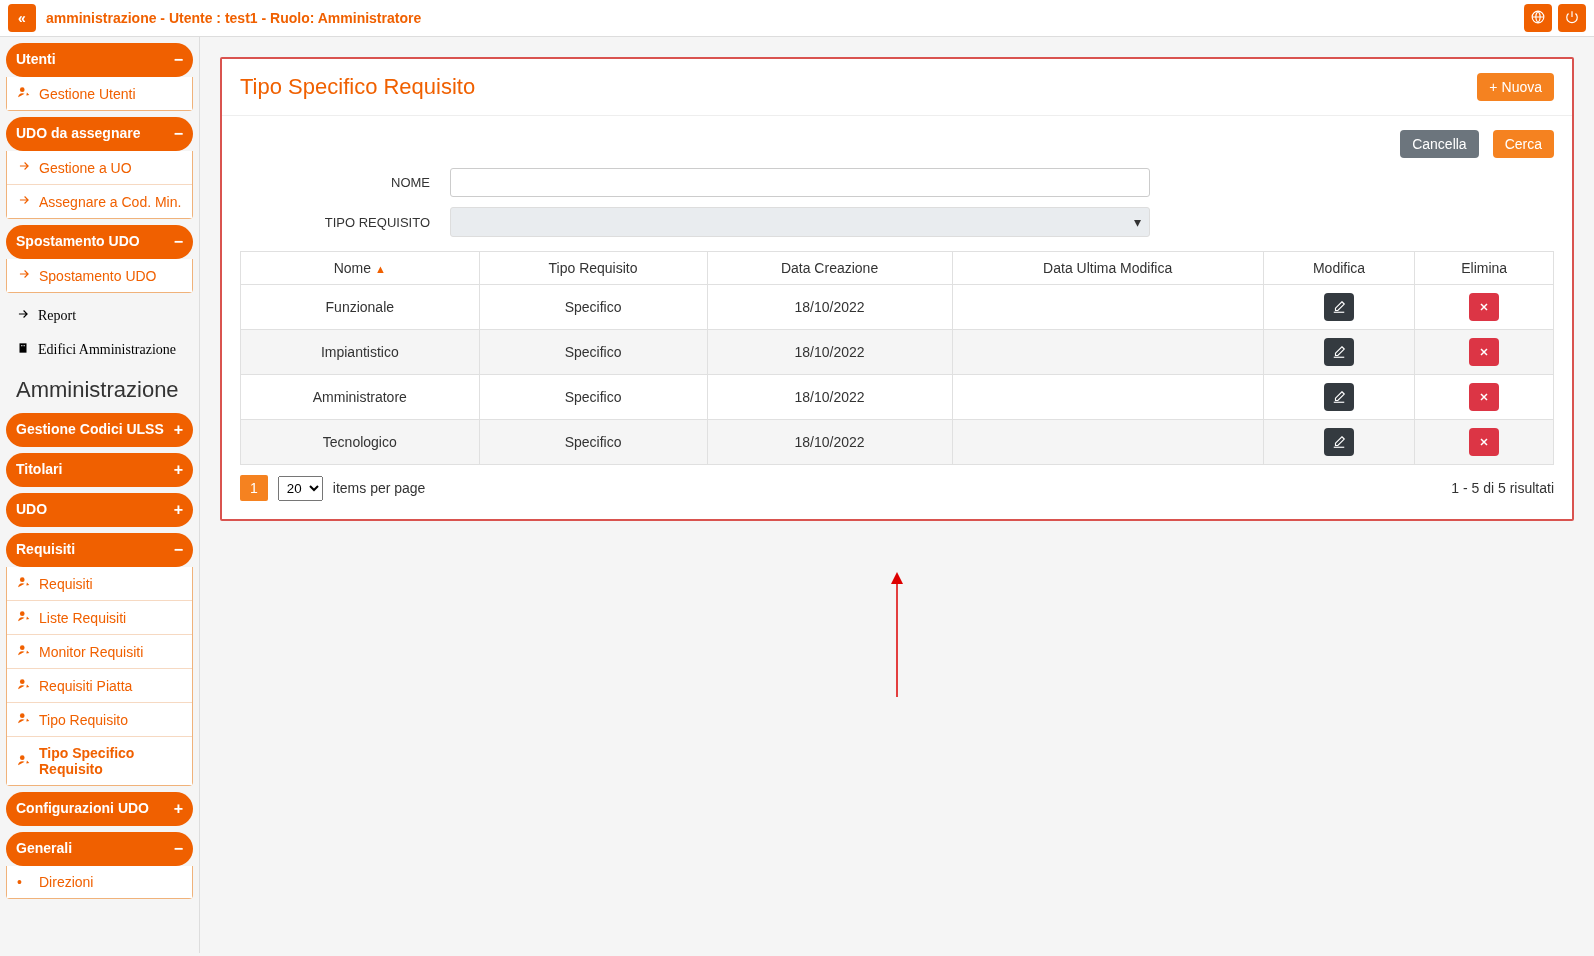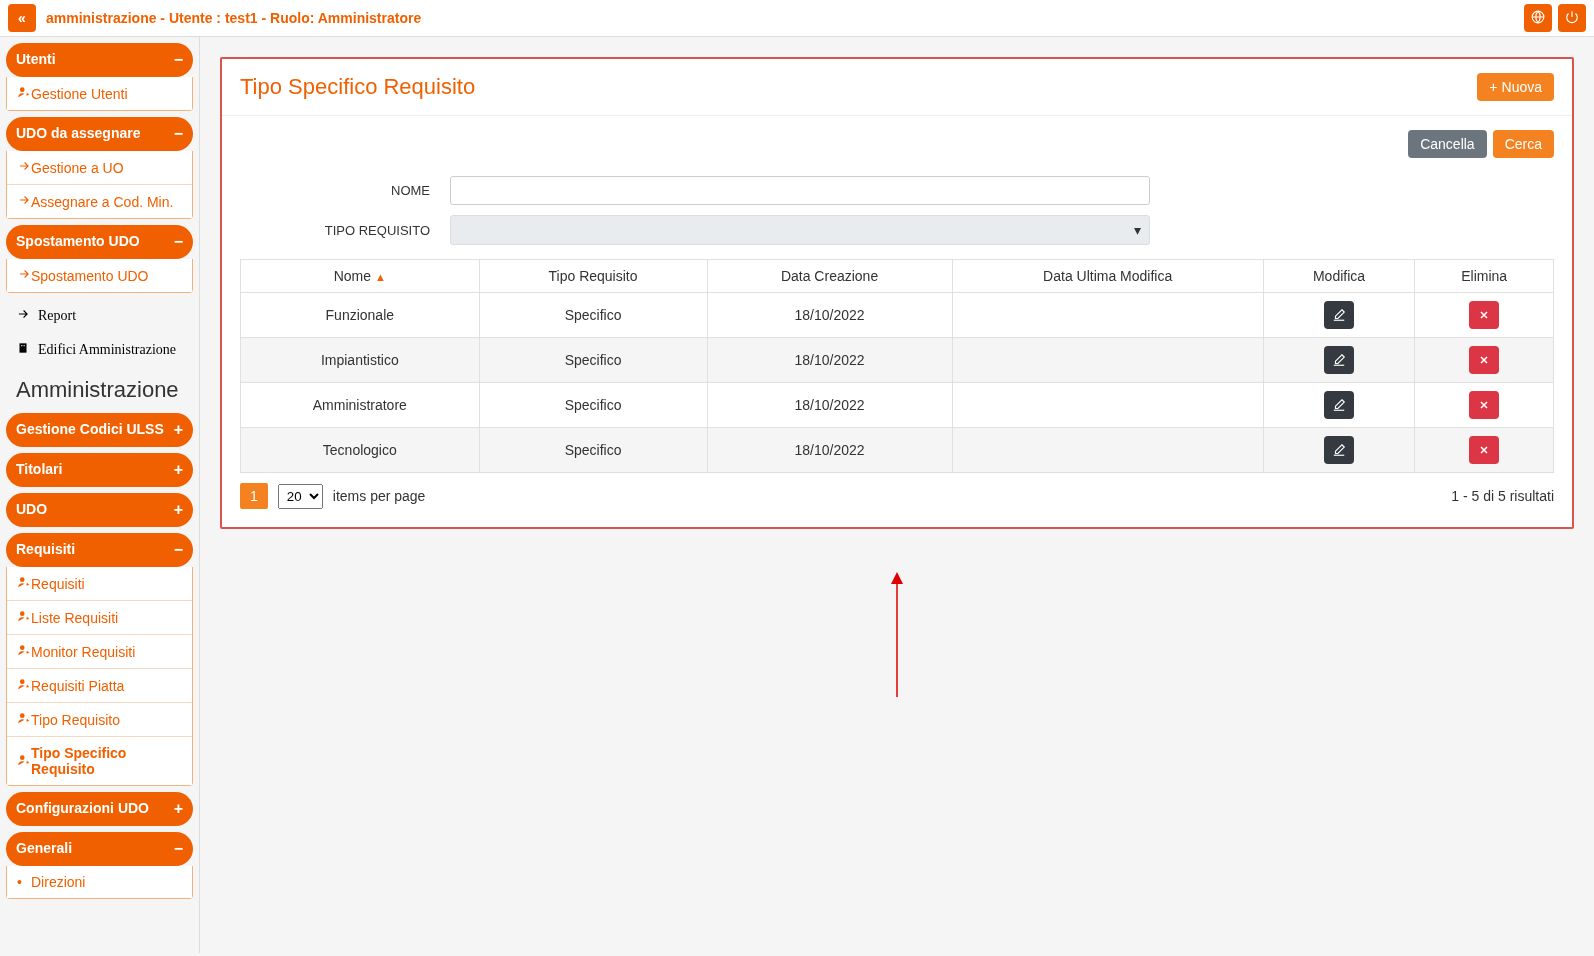--- a/index.html
+++ b/index.html
@@ -59,20 +59,21 @@
 .group-items {
   background: #fff;
   border: 1px solid #f0b27a;
   border-top: none;
 }
 .group-item {
   padding: 8px 10px;
   color: #f06000;
   display: flex;
   align-items: center;
+  gap: 8px;
   border-top: 1px solid #f6d9c2;
   cursor: pointer;
 }
 .group-item:first-child { border-top: none; }
 .group-item.active { font-weight: 700; }
 .group-item .icon { width: 14px; display: inline-block; color: #f06000; }
 .standalone-item {
   padding: 8px 10px;
   color: #000000;
   display: flex;
@@ -111,21 +112,21 @@
   border-radius: 4px;
   cursor: pointer;
   font-size: 14px;
   display: inline-flex;
   align-items: center;
   gap: 4px;
 }
 .btn-orange { background: #f58220; color: #fff; }
 .btn-grey { background: #6c757d; color: #fff; }
 .card-body { padding: 14px 18px; }
-.form-actions { text-align: right; margin-bottom: 18px; display: flex; justify-content: flex-end; gap: 6px;}
+.form-actions { text-align: right; margin-bottom: 10px; display: flex; justify-content: flex-end; gap: 14px;}
 .form-row {
   display: flex;
   align-items: center;
   margin-bottom: 10px;
 }
 .form-row label {
   width: 210px;
   text-align: right;
   padding-right: 20px;
   font-size: 13px;

